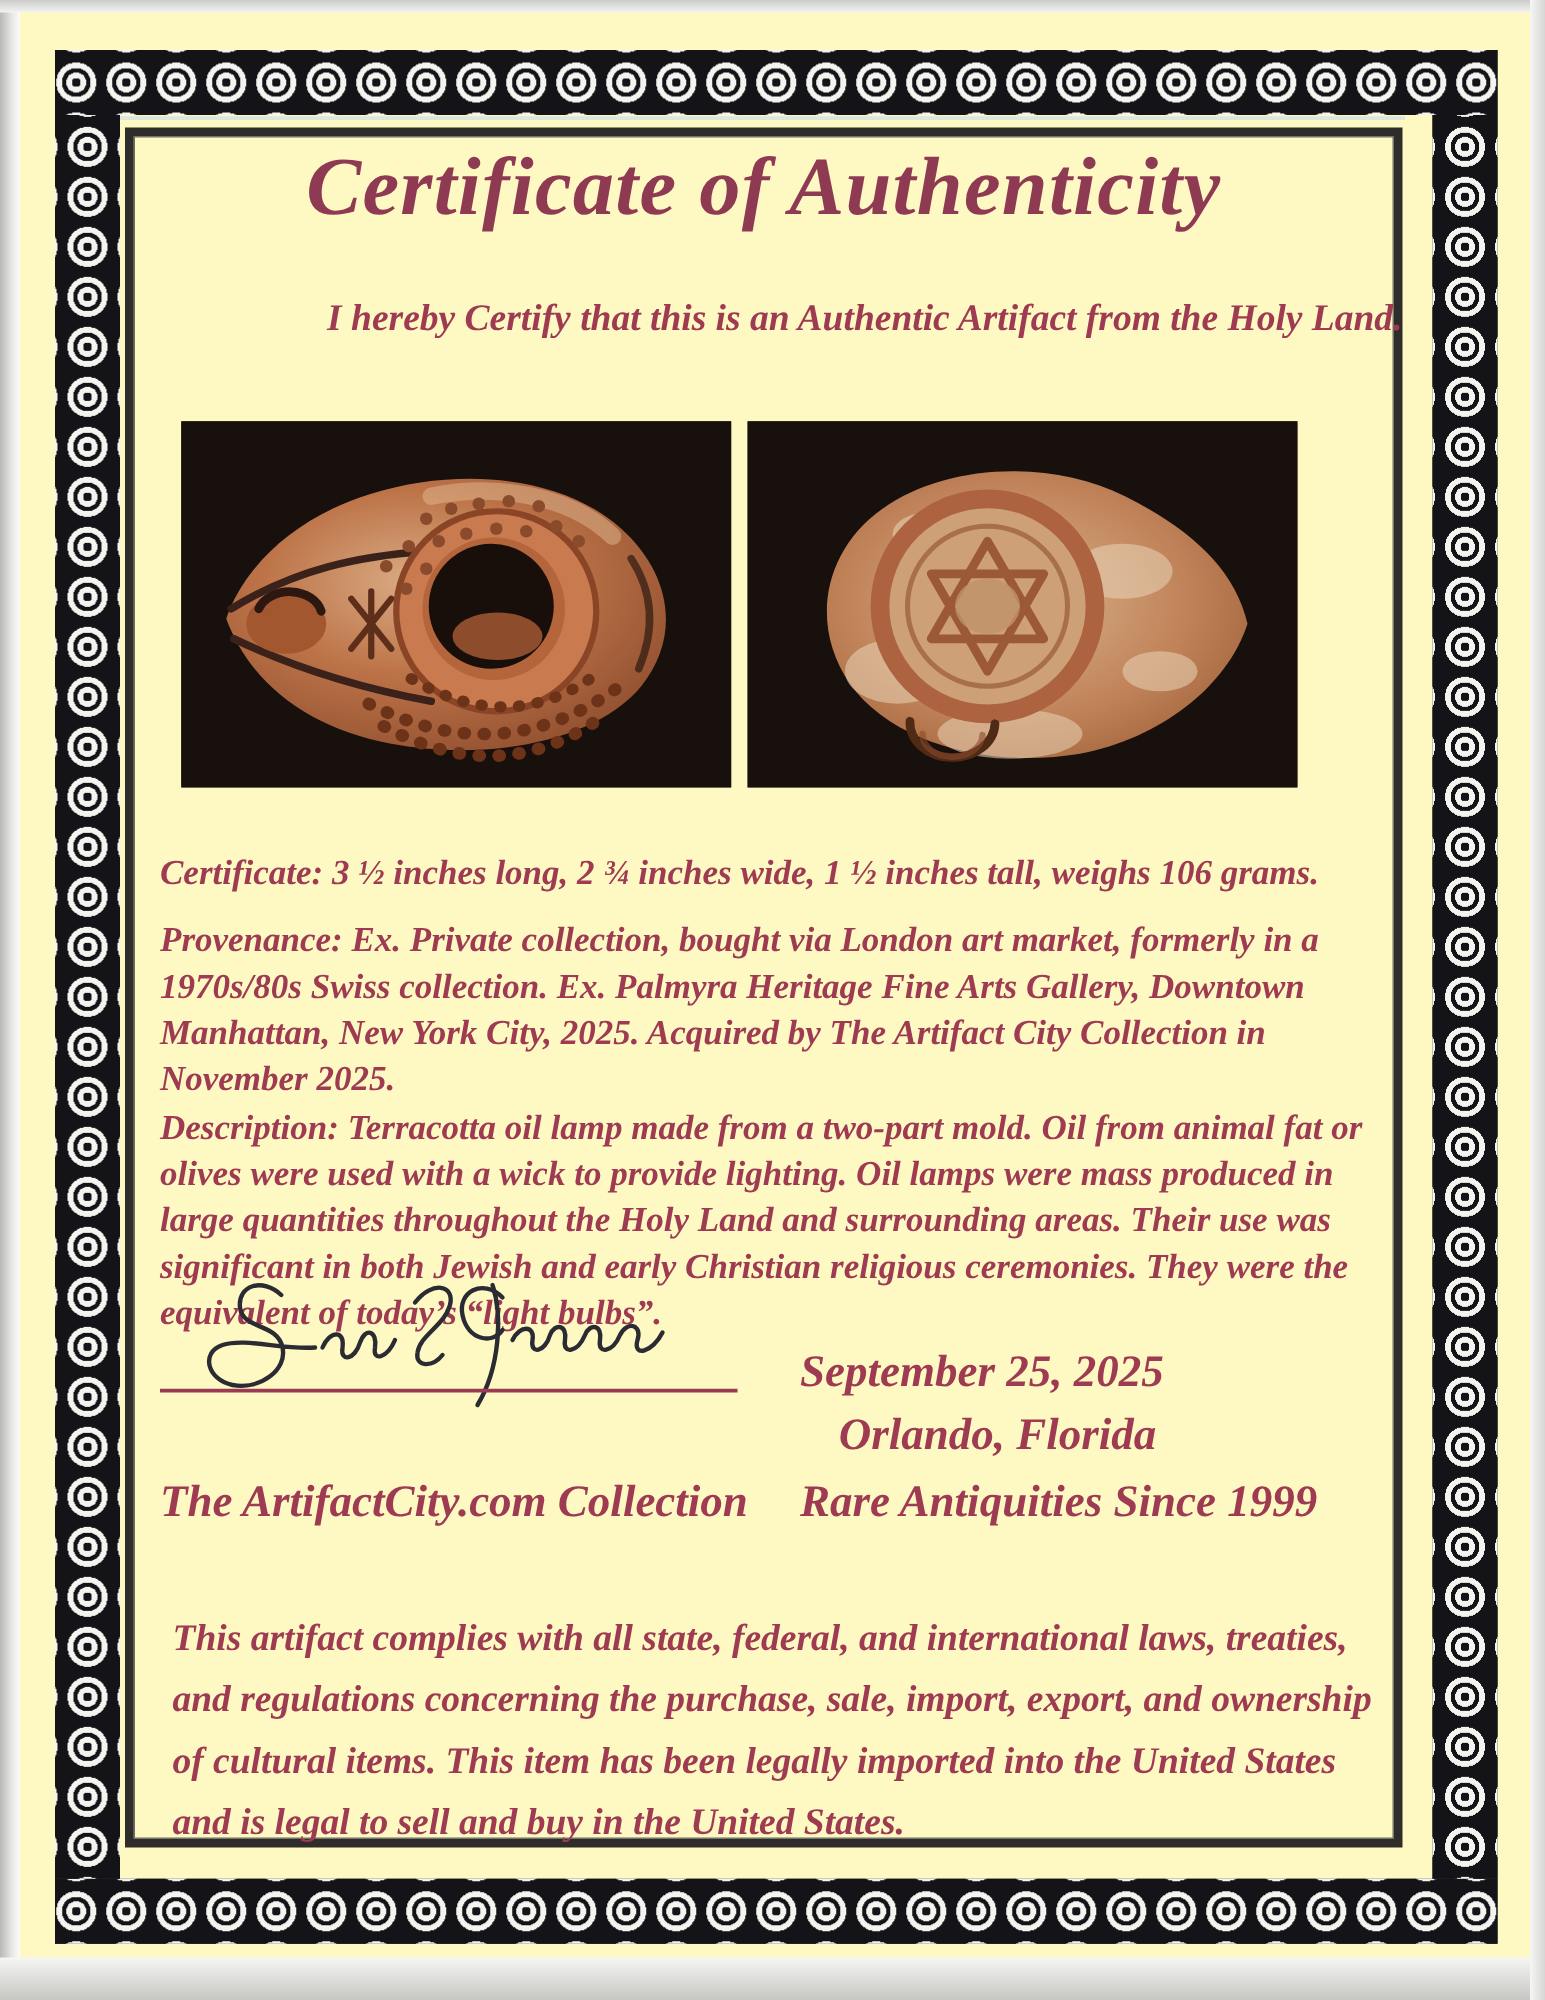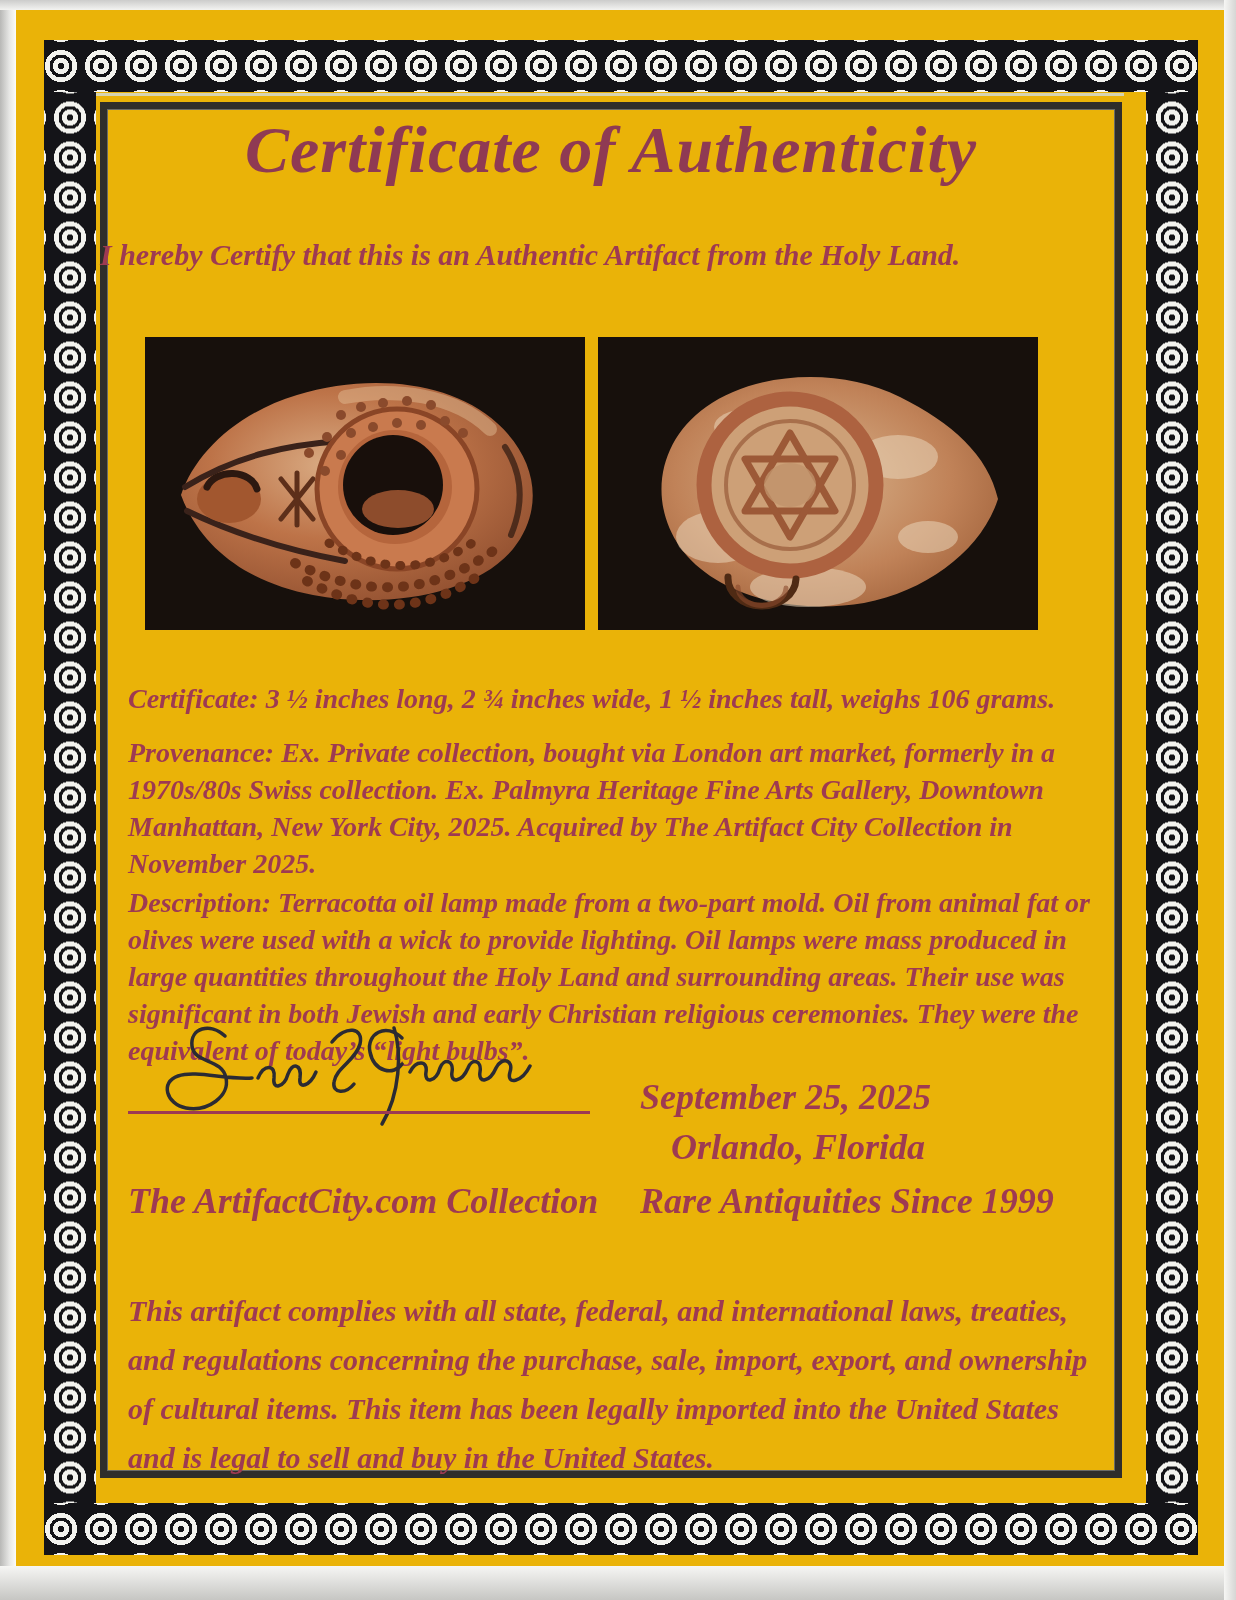--- a/index.html
+++ b/index.html
@@ -1,20 +1,20 @@
 <!DOCTYPE html>
 <html><head>
 <meta charset="utf-8">
 <style>
   html,body{margin:0;padding:0;background:#9a9a98;}
   .page{
     position:relative;
     width:1236px;height:1600px;
     margin:0 auto;
-    background:#eab308;
+    background:#fef9c3;
     overflow:hidden;
     font-family:"Liberation Serif", serif;
   }
   
   .edge{position:absolute;pointer-events:none;}
   .edge-left{left:0;top:0;width:16px;height:1600px;background:linear-gradient(90deg,#b8b8b6,#e8e8e6 60%,#fcfcfa);}
   .edge-top{left:0;top:0;width:1236px;height:10px;background:linear-gradient(#cccccb,#f3f3f1);}
   .edge-bottom{left:0;top:1566px;width:1236px;height:34px;background:linear-gradient(#f6f6f4,#c6c6c3);}
   .edge-right{right:0;top:0;width:12px;height:1600px;background:linear-gradient(270deg,#d6d6d4,#f6f6f4);}
 
@@ -37,21 +37,21 @@
     position:absolute;left:100px;top:102px;width:1008px;height:1362px;
     border:7px solid #2f2d2b;
     box-shadow:inset 0 0 0 1px #6a6a66;
   }
 
   .txt{position:absolute;color:#9e3a52;font-style:italic;font-weight:bold;}
   .title{
     left:100px;top:112px;width:1022px;text-align:center;
     font-size:66px;letter-spacing:1px;color:#8f3a53;line-height:1.15;
   }
-  .sub{left:100px;width:1022px;text-align:left;font-size:30px;}
+  .sub{left:100px;width:1022px;text-align:right;font-size:30px;}
   .sub1{top:238px;}
   .sub2{top:292px;}
 
   .photo{position:absolute;top:337px;width:440px;height:293px;background:#17100c;}
   .photo-left{left:145px;}
   .photo-right{left:598px;}
   .photo svg{display:block;width:100%;height:100%;}
 
   .body-p{font-size:28px;line-height:37px;}
   .dims{left:128px;top:652px;width:1010px;white-space:nowrap;}
@@ -60,21 +60,21 @@
 
   .sig-svg{position:absolute;left:130px;top:1018px;width:440px;height:112px;}
   .sig-underline{position:absolute;left:128px;top:1111px;width:462px;height:3px;background:#9c3a53;}
   .sig-line{font-size:36px;}
   .signer1{left:128px;top:1126px;}
   .signer2{left:128px;top:1180px;}
   .sig-date{left:640px;top:1076px;}
   .sig-loc{left:640px;top:1126px;margin-left:31px;}
   .sig-tag{left:640px;top:1180px;}
 
-  .legal{left:128px;top:1256px;width:980px;font-size:30px;line-height:49px;}
+  .legal{left:138px;top:1256px;width:980px;font-size:30px;line-height:49px;}
 </style>
 </head>
 <body>
 
 <div class="page">
 
   <div class="edge edge-left"></div>
   <div class="edge edge-top"></div>
   <div class="edge edge-bottom"></div>
   <div class="edge edge-right"></div>

